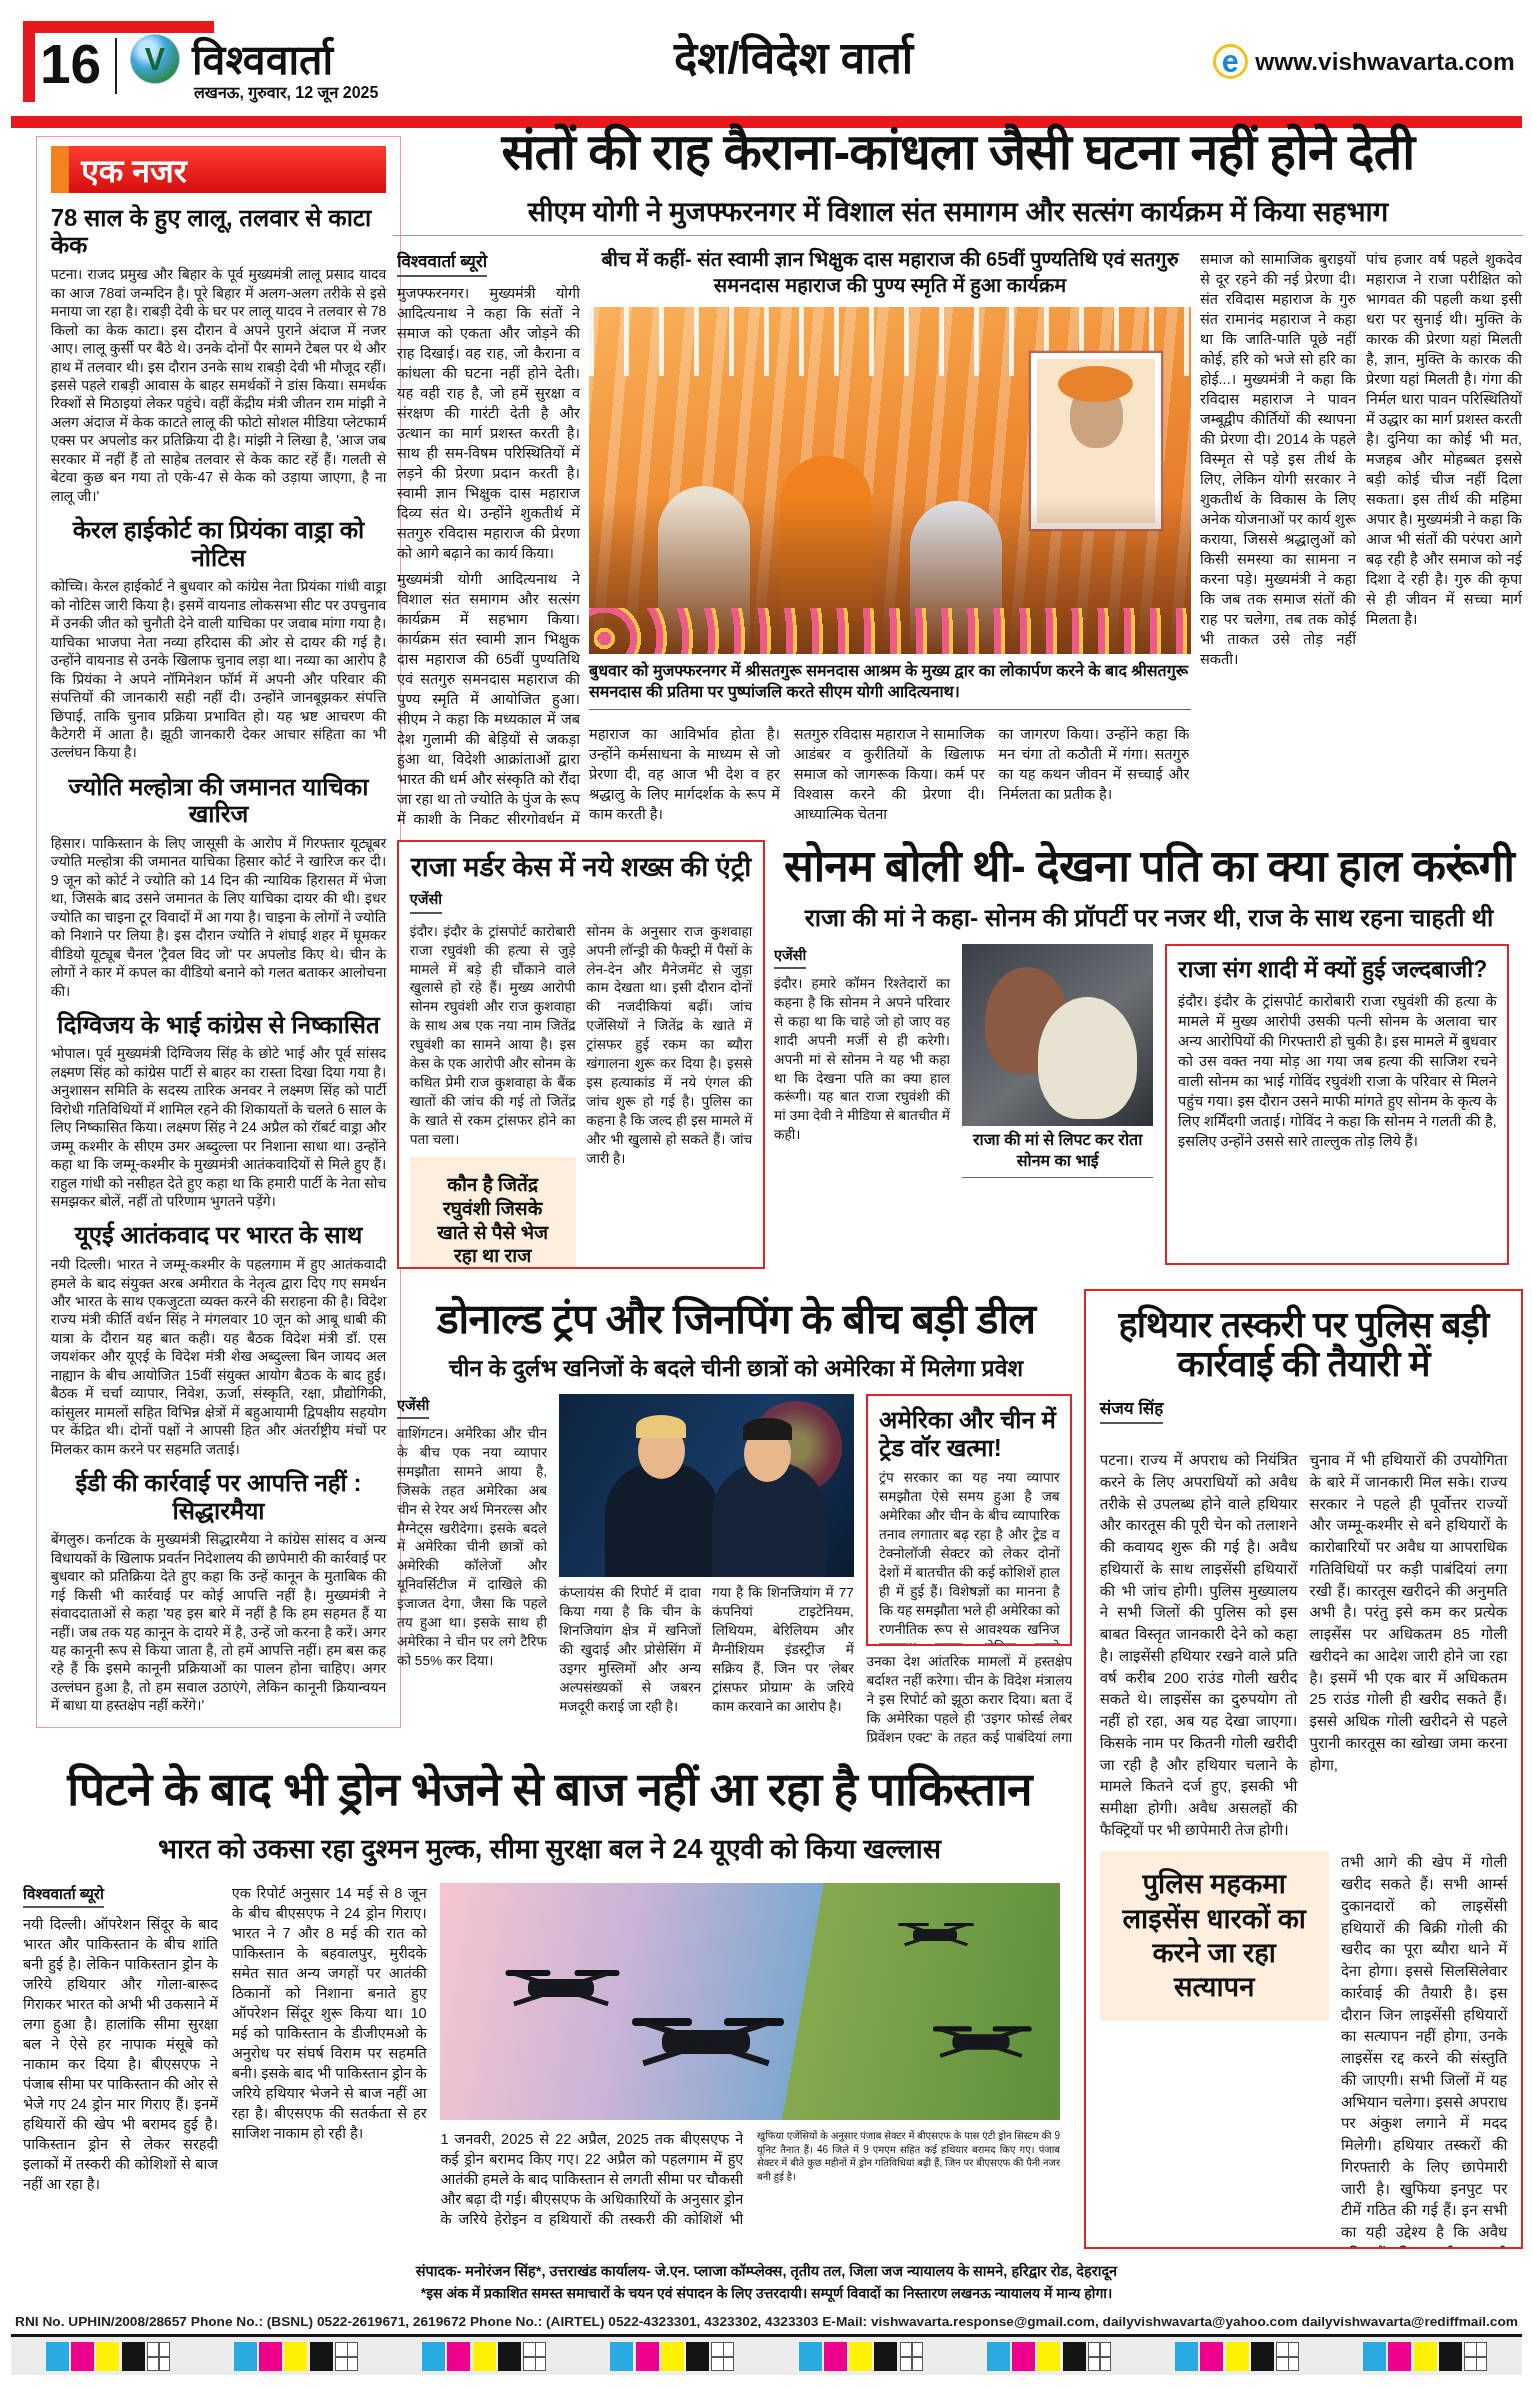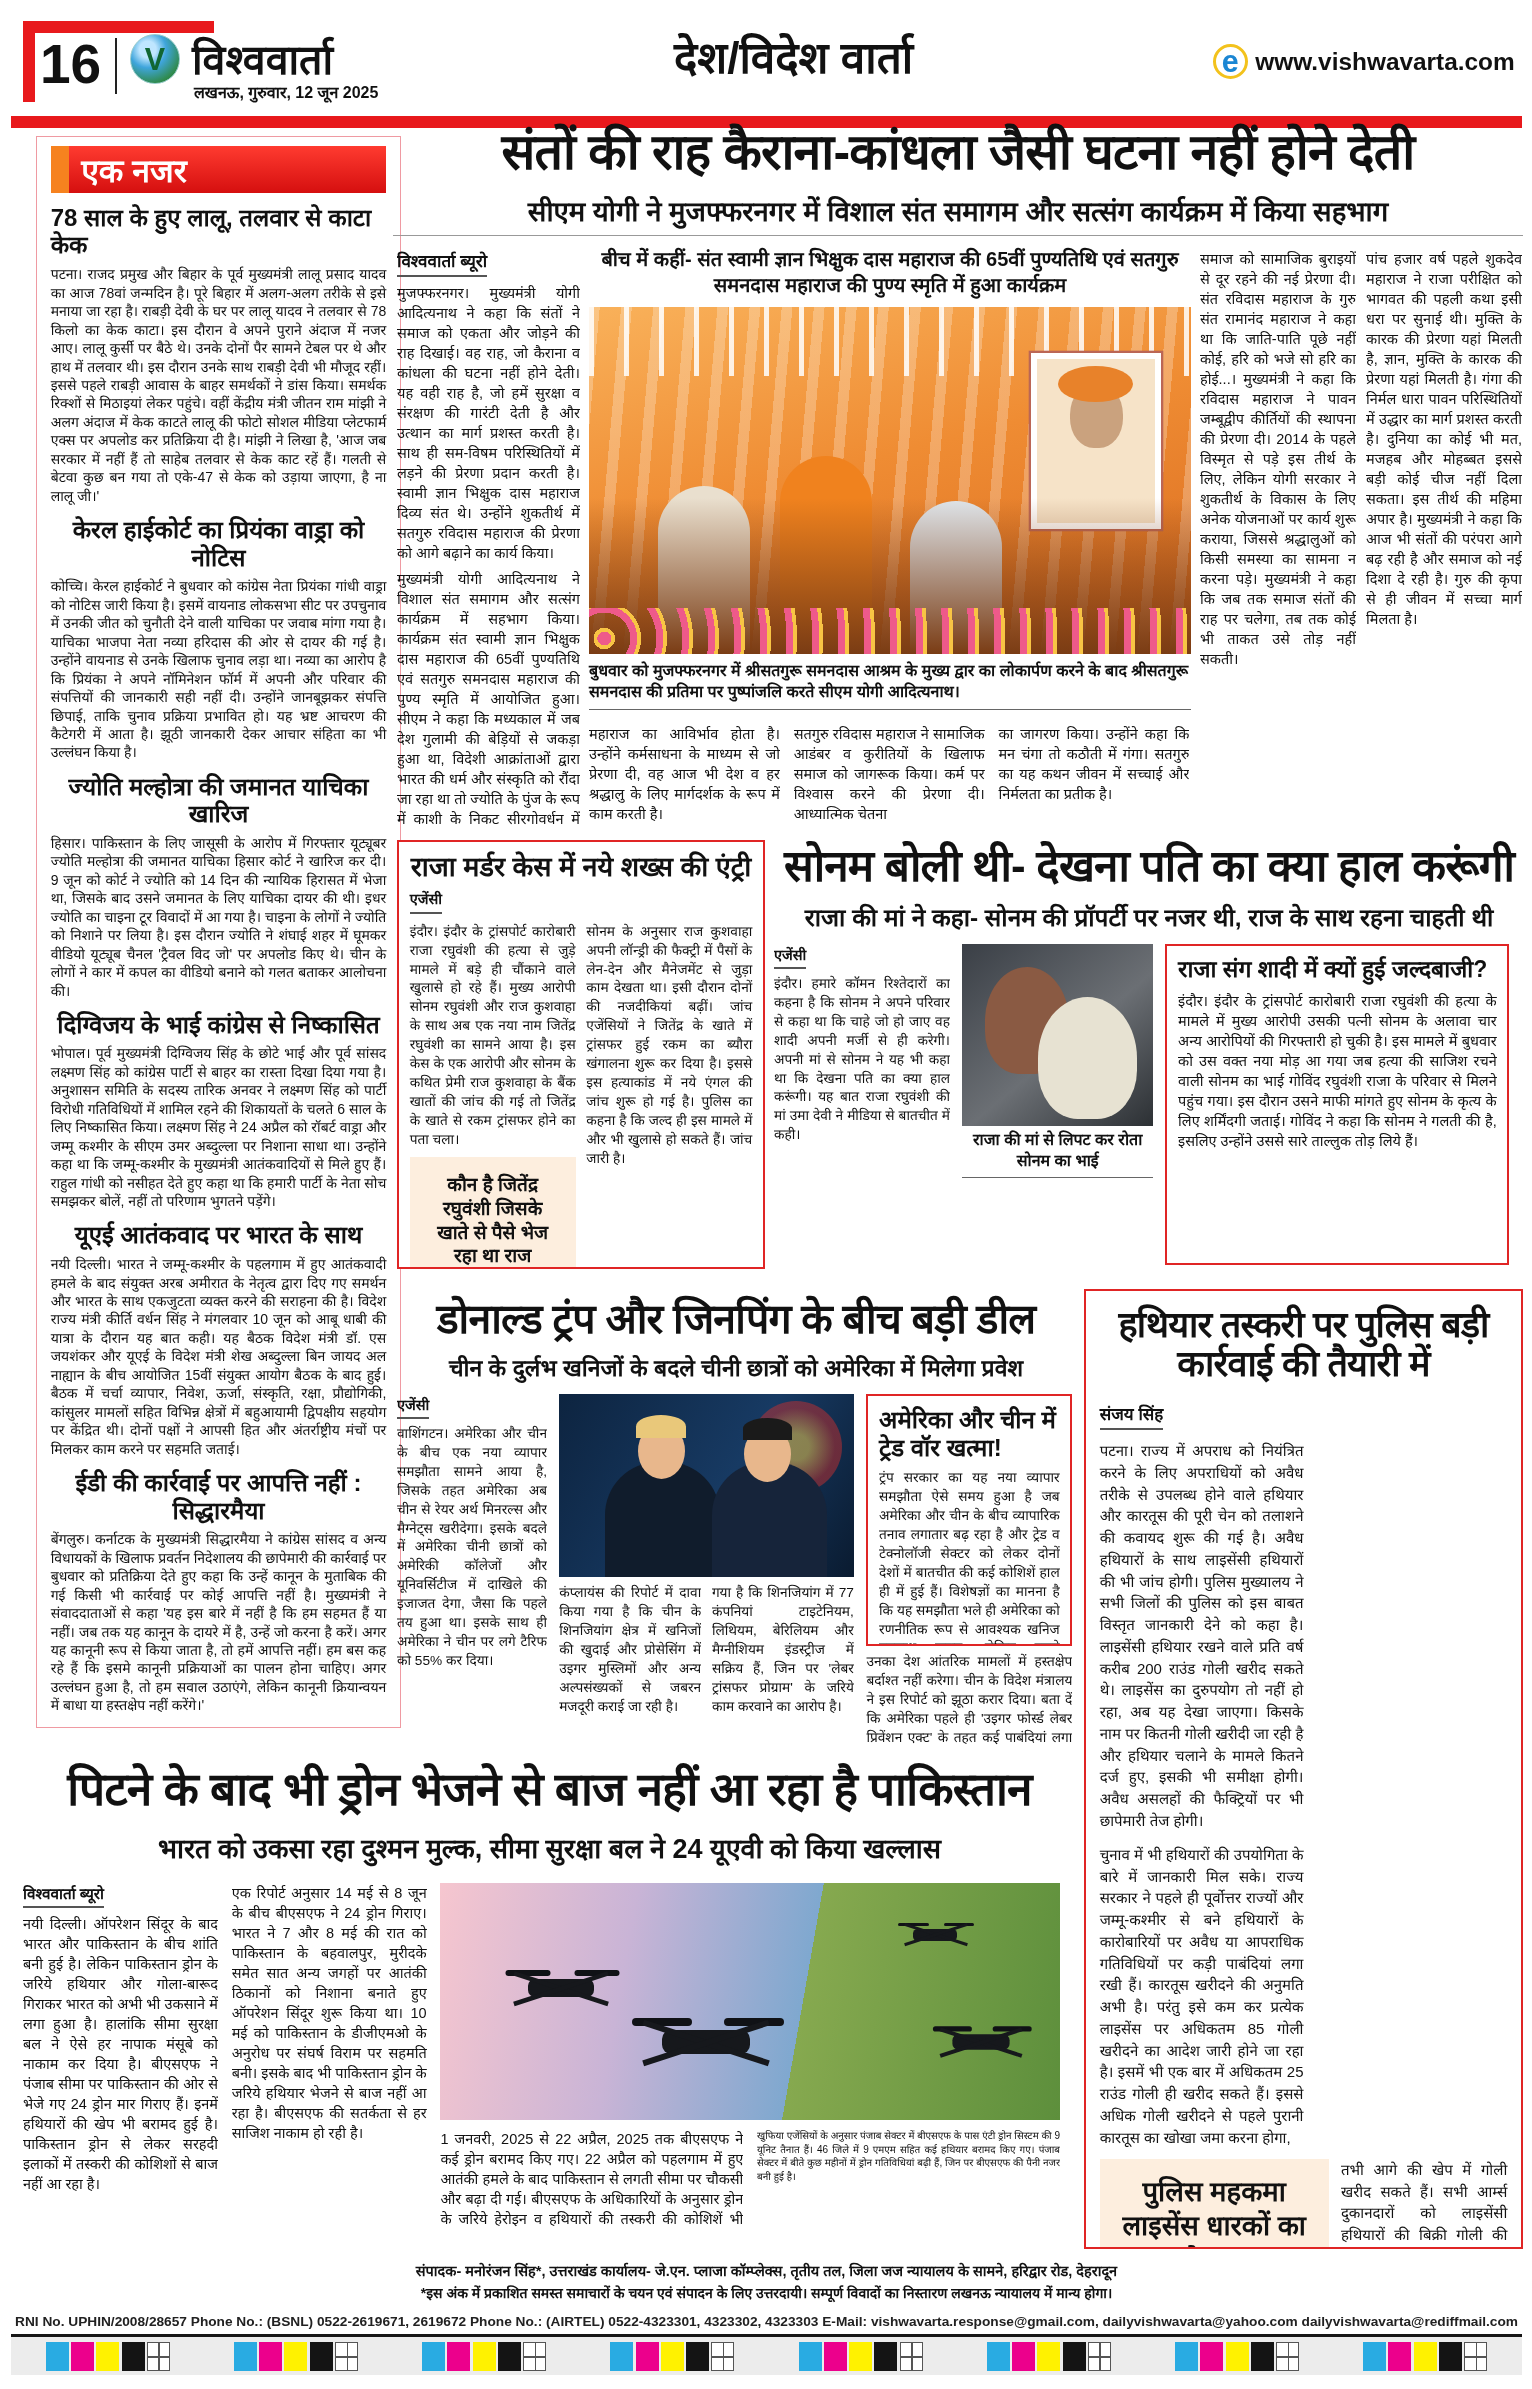--- a/index.html
+++ b/index.html
@@ -228,22 +228,22 @@
         <div class="body-txt" style="margin-top:7.6px;font-size:13.7px;">ट्रंप सरकार का यह नया व्यापार समझौता ऐसे समय हुआ है जब अमेरिका और चीन के बीच व्यापारिक तनाव लगातार बढ़ रहा है और ट्रेड व टेक्नोलॉजी सेक्टर को लेकर दोनों देशों में बातचीत की कई कोशिशें हाल ही में हुई हैं। विशेषज्ञों का मानना है कि यह समझौता भले ही अमेरिका को रणनीतिक रूप से आवश्यक खनिज उपलब्ध कराए, लेकिन इससे मानवाधिकार मसलों की अनदेखी की जा सकती।</div>
       </div>
       <div class="body-txt clip" style="font-size:13.7px;margin-top:7.6px;height:99px;">उनका देश आंतरिक मामलों में हस्तक्षेप बर्दाश्त नहीं करेगा। चीन के विदेश मंत्रालय ने इस रिपोर्ट को झूठा करार दिया। बता दें कि अमेरिका पहले ही 'उइगर फोर्स्ड लेबर प्रिवेंशन एक्ट' के तहत कई पाबंदियां लगा चुका है। अब एल्यूमिनियम और सीमेंट कैटेगरीज को भी इसमें शामिल किया जा रहा है।</div>
     </div>
   </div>
 
 </div>
 
 <div class="abs redbox clip" style="left:1084px;top:1289px;width:439px;height:960px;padding:13.7px;">
   <div class="hl-main center" style="font-size:36px;line-height:1.1;">हथियार तस्करी पर पुलिस बड़ी कार्रवाई की तैयारी में</div>
-  <span class="byline" style="margin-top:18px;">संजय सिंह</span>
-  <div style="display:flex;gap:12.2px;margin-top:4px;flex-direction:column;">
+  <span class="byline" style="margin-top:12px;">संजय सिंह</span>
+  <div style="display:flex;gap:12.2px;margin-top:19px;">
     <div class="body-txt" style="width:50%;font-size:15px;line-height:1.45;">पटना। राज्य में अपराध को नियंत्रित करने के लिए अपराधियों को अवैध तरीके से उपलब्ध होने वाले हथियार और कारतूस की पूरी चेन को तलाशने की कवायद शुरू की गई है। अवैध हथियारों के साथ लाइसेंसी हथियारों की भी जांच होगी। पुलिस मुख्यालय ने सभी जिलों की पुलिस को इस बाबत विस्तृत जानकारी देने को कहा है। लाइसेंसी हथियार रखने वाले प्रति वर्ष करीब 200 राउंड गोली खरीद सकते थे। लाइसेंस का दुरुपयोग तो नहीं हो रहा, अब यह देखा जाएगा। किसके नाम पर कितनी गोली खरीदी जा रही है और हथियार चलाने के मामले कितने दर्ज हुए, इसकी भी समीक्षा होगी। अवैध असलहों की फैक्ट्रियों पर भी छापेमारी तेज होगी।</div>
     <div class="body-txt" style="width:50%;font-size:15px;line-height:1.45;">चुनाव में भी हथियारों की उपयोगिता के बारे में जानकारी मिल सके। राज्य सरकार ने पहले ही पूर्वोत्तर राज्यों और जम्मू-कश्मीर से बने हथियारों के कारोबारियों पर अवैध या आपराधिक गतिविधियों पर कड़ी पाबंदियां लगा रखी हैं। कारतूस खरीदने की अनुमति अभी है। परंतु इसे कम कर प्रत्येक लाइसेंस पर अधिकतम 85 गोली खरीदने का आदेश जारी होने जा रहा है। इसमें भी एक बार में अधिकतम 25 राउंड गोली ही खरीद सकते हैं। इससे अधिक गोली खरीदने से पहले पुरानी कारतूस का खोखा जमा करना होगा,</div>
   </div>
   <div style="display:flex;gap:12.2px;margin-top:10.7px;align-items:flex-start;">
     <div class="peachbox" style="width:229px;font-size:27.5px;">पुलिस महकमा लाइसेंस धारकों का करने जा रहा सत्यापन</div>
     <div class="body-txt" style="flex:1;font-size:15px;line-height:1.45;">तभी आगे की खेप में गोली खरीद सकते हैं। सभी आर्म्स दुकानदारों को लाइसेंसी हथियारों की बिक्री गोली की खरीद का पूरा ब्यौरा थाने में देना होगा। इससे सिलसिलेवार कार्रवाई की तैयारी है। इस दौरान जिन लाइसेंसी हथियारों का सत्यापन नहीं होगा, उनके लाइसेंस रद्द करने की संस्तुति की जाएगी। सभी जिलों में यह अभियान चलेगा। इससे अपराध पर अंकुश लगाने में मदद मिलेगी। हथियार तस्करों की गिरफ्तारी के लिए छापेमारी जारी है। खुफिया इनपुट पर टीमें गठित की गई हैं। इन सभी का यही उद्देश्य है कि अवैध हथियारों की तस्करी पर पूरी तरह लगाम लगाई जा सके।</div>
   </div>
 </div>
 
 <div class="abs clip" style="left:23px;top:1756px;width:1053px;height:495px;">

